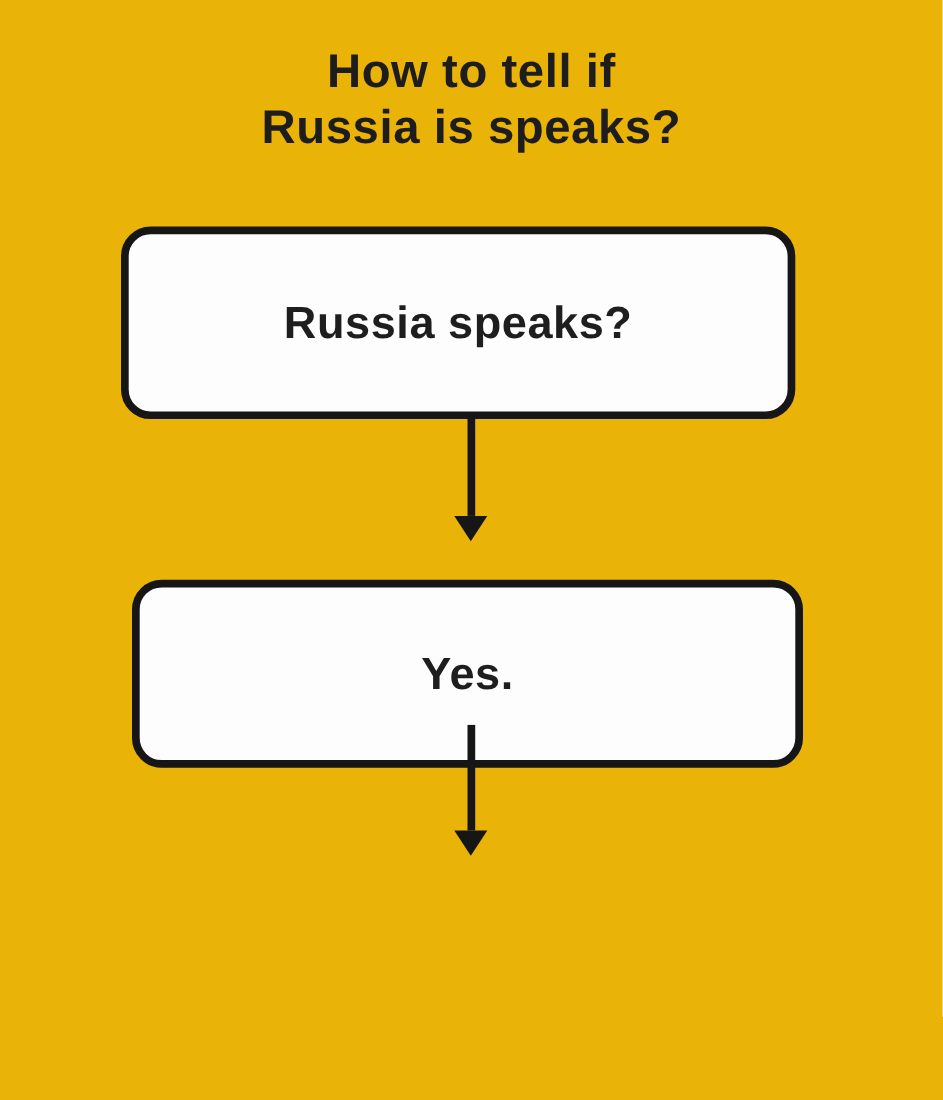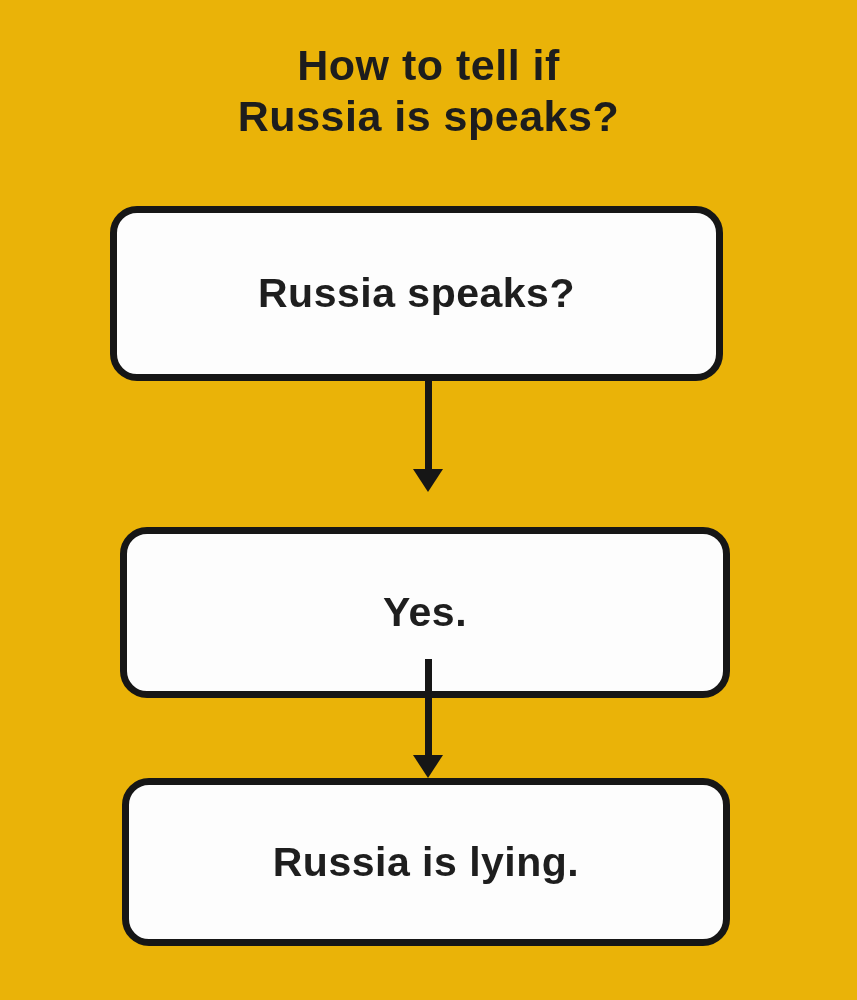--- a/index.html
+++ b/index.html
@@ -89,17 +89,14 @@
 
   <div class="flow-node node-2">
     <span>Yes.</span>
   </div>
 
   <div class="connector connector-2">
     <div class="arrow-stem"></div>
     <div class="arrow-head"></div>
   </div>
 
-  <div class="flow-node node-3">
-    <span>Russia is lying.</span>
-  </div>
 
 </div>
 
 </body></html>

